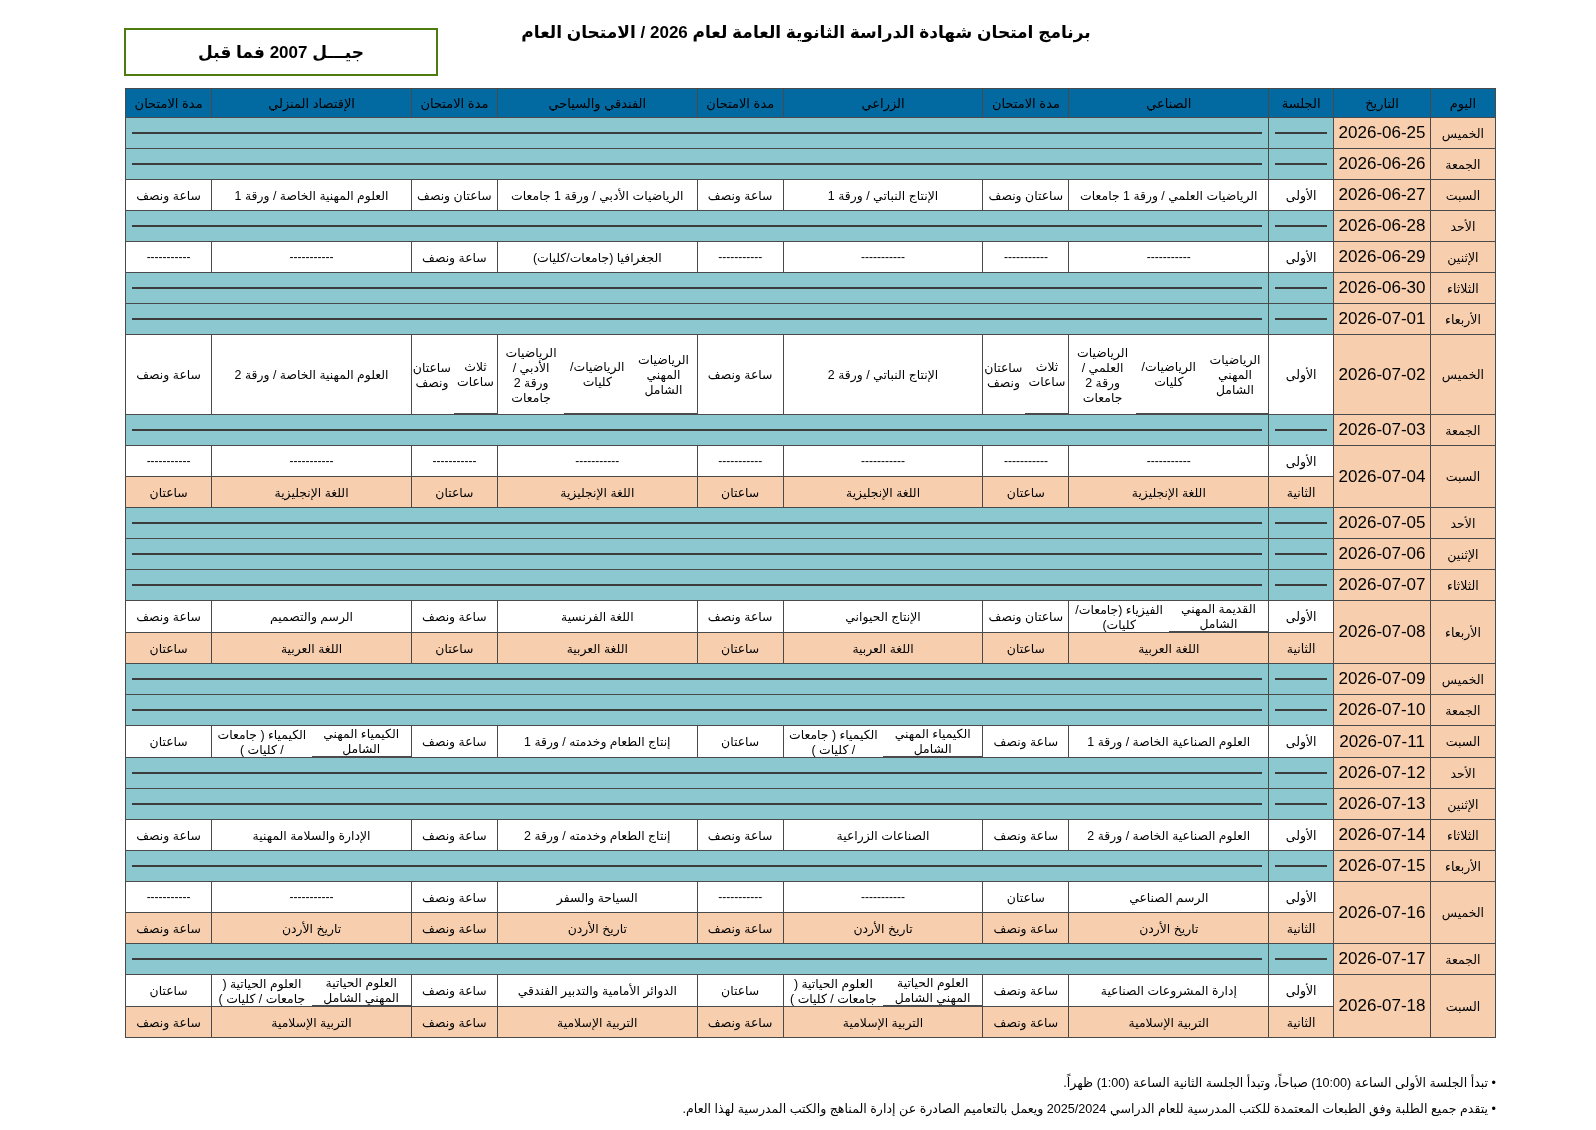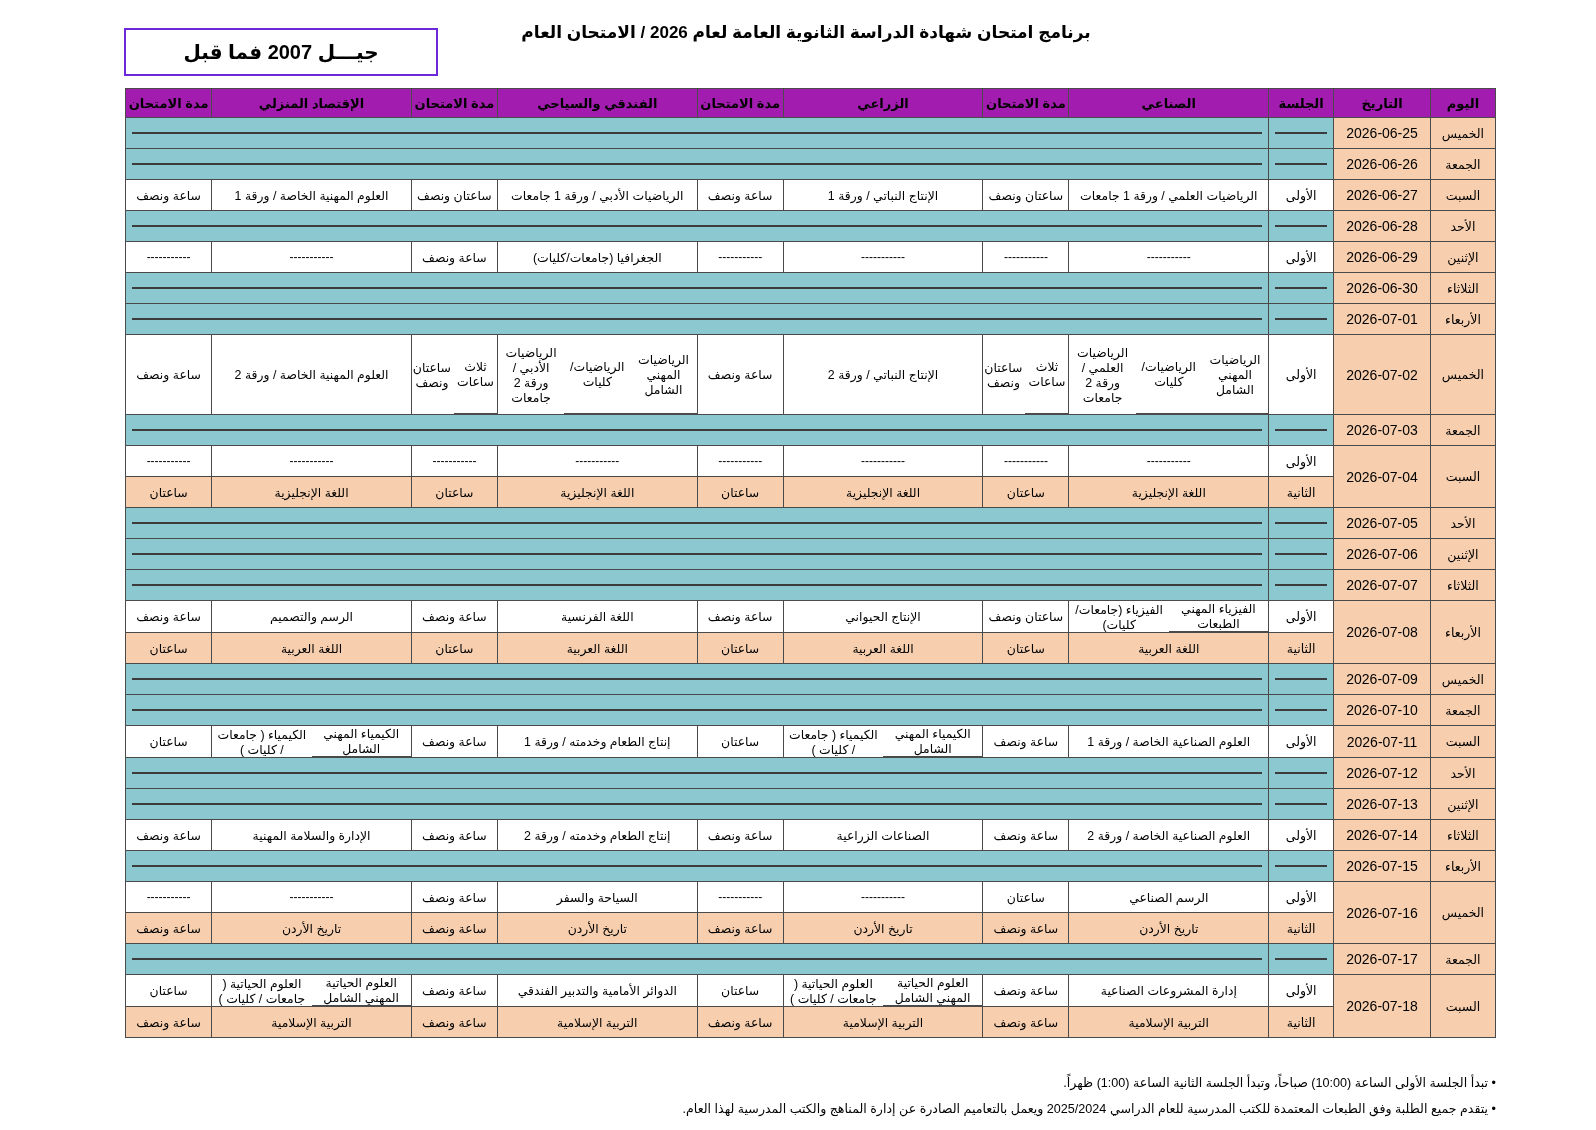--- a/index.html
+++ b/index.html
@@ -12,23 +12,23 @@
   }
   .page{position:relative;width:1596px;height:1130px;}
 
   
   .header{
     position:absolute;top:0;left:0;right:0;height:86px;
   }
   .gen-box{
     position:absolute;top:28px;right:1158px;
     width:310px;height:44px;
-    border:2px solid #6d28d9;
+    border:2px solid #4d7c0f;
     display:flex;align-items:center;justify-content:center;
-    font-size:20px;font-weight:bold;
+    font-size:17px;font-weight:bold;
     letter-spacing:0px;
   }
   .title-wrap{
     position:absolute;top:20px;right:430px;width:720px;
     text-align:center;
   }
   .title1{font-size:17px;font-weight:bold;line-height:26px;}
   .title2{font-size:17px;font-weight:bold;line-height:30px;}
 
   
@@ -40,33 +40,33 @@
     font-size:12.4px;
   }
   th,td{
     border:1px solid #4a4a4a;
     text-align:center;
     vertical-align:middle;
     padding:0;
     height:30px;
   }
   thead th{
-    background:#a21caf;
-    font-weight:bold;
+    background:#0369a1;
+    font-weight:normal;
     font-size:13px;
     height:28px;
   }
   col.c-day{width:62px;}
   col.c-date{width:92px;}
   col.c-sess{width:62px;}
   col.c-subj{width:190px;}
   col.c-dur{width:82px;}
 
   td.day{background:#f7cfae;font-weight:normal;font-size:12.5px;}
-  td.date{background:#f7cfae;font-size:14px;}
+  td.date{background:#f7cfae;font-size:17px;}
   td.sess{font-size:12.5px;}
   td.orange{background:#f7cfae;}
   td.plain{background:#ffffff;}
   td.blue{background:#8bc8cf;padding:0;}
   .bluebar{
     height:100%;
     display:flex;align-items:center;
   }
   .bluebar .line{
     height:2px;background:#3c3c3c;width:100%;margin:0 6px;
@@ -347,21 +347,21 @@
                 <div class="line"></div>
               </div>
             </td>
           </tr>
           <tr>
             <td class="day" rowspan="2"><span class="cellpad">الأربعاء</span></td>
             <td class="date" rowspan="2"><span class="cellpad">2026-07-08</span></td>
             <td class="sess"><span class="cellpad">الأولى</span></td>
             <td class="split plain">
               <div class="split-in">
-                <div>الفيزياء المهني الطبعات</div>
+                <div>القديمة المهني الشامل</div>
                 <div>الفيزياء (جامعات/كليات)</div>
               </div>
             </td>
             <td class="plain"><span class="cellpad">ساعتان ونصف</span></td>
             <td class="plain"><span class="cellpad">الإنتاج الحيواني</span></td>
             <td class="plain"><span class="cellpad">ساعة ونصف</span></td>
             <td class="plain"><span class="cellpad">اللغة الفرنسية</span></td>
             <td class="plain"><span class="cellpad">ساعة ونصف</span></td>
             <td class="plain"><span class="cellpad">الرسم والتصميم</span></td>
             <td class="plain"><span class="cellpad">ساعة ونصف</span></td>

